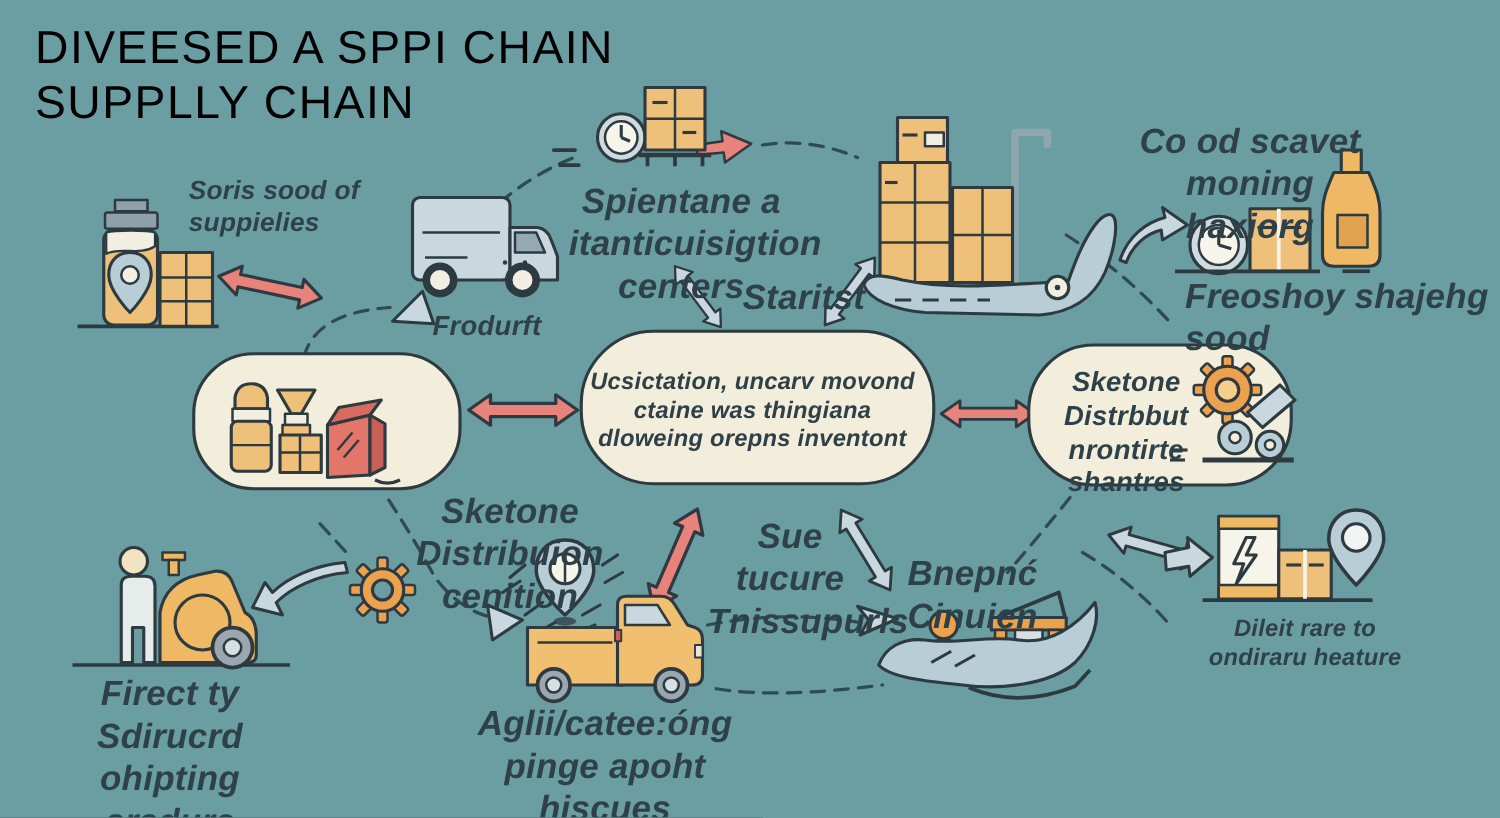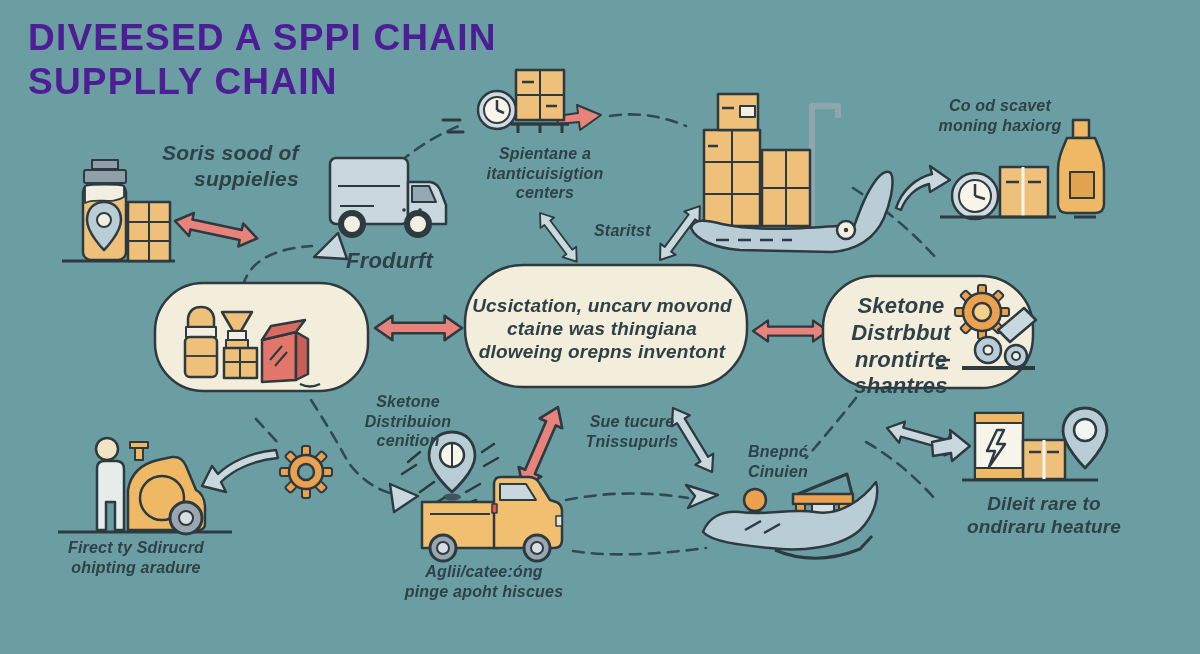--- a/index.html
+++ b/index.html
@@ -1,23 +1,23 @@
 <!DOCTYPE html>
 <html><head>
 <meta charset="utf-8">
 <style>
   html,body{margin:0;padding:0;background:#4c7c82;}
   .stage{position:relative;width:1200px;height:654px;background:#6B9EA3;overflow:hidden;
          font-family:"Liberation Sans", sans-serif;}
   .stage svg{position:absolute;left:0;top:0;}
-  .lbl{position:absolute;font-style:italic;font-weight:700;font-size:16px;line-height:1.22;
+  .lbl{position:absolute;font-style:italic;font-weight:700;font-size:28px;line-height:1.22;
        color:#2E4148;white-space:pre-line;letter-spacing:.2px;}
   .ctr{text-align:center;}
-  .title{position:absolute;left:28px;top:16px;font-weight:700;font-size:37px;line-height:1.18;
-         color:#4c1d95;letter-spacing:1.2px;white-space:pre-line;}
+  .title{position:absolute;left:28px;top:16px;font-weight:400;font-size:37px;line-height:1.18;
+         color:#000000;letter-spacing:1.2px;white-space:pre-line;}
   .s18{font-size:22px;} .s19{font-size:19px;} .s21{font-size:21px;} .s22{font-size:22px;}
 </style>
 </head>
 <body>
 
 <div class="stage">
 
 <svg width="1200" height="654" viewBox="0 0 1200 654">
   <defs>
     <path id="dbl" d="M0 0 L20 -14 L20 -6 L80 -6 L80 -14 L100 0 L80 14 L80 6 L20 6 L20 14 Z"></path>
@@ -259,29 +259,30 @@
     <line x1="1029" y1="452" x2="1041" y2="452" stroke="#2D3A40" stroke-width="2.5"></line>
     <line x1="1047" y1="452" x2="1059" y2="452" stroke="#2D3A40" stroke-width="2.5"></line>
     <path d="M1085,408 C1071,408 1063,419 1063,431 C1063,446 1085,468 1085,468 C1085,468 1107,446 1107,431 C1107,419 1099,408 1085,408 Z" fill="#B9CDD6" stroke="#2D3A40" stroke-width="2.8"></path>
     <circle cx="1085" cy="430" r="11" fill="#F2F4F2" stroke="#2D3A40" stroke-width="2.5"></circle>
   </g>
 </svg>
 
 <div class="title">DIVEESED A SPPI CHAIN
 SUPPLLY CHAIN</div>
 
-<div class="lbl s21" style="left:162px;top:140px;text-align:right;">Soris sood of
+<div class="lbl s21" style="left:151px;top:140px;">Soris sood of
 suppielies</div>
 <div class="lbl s22" style="left:346px;top:248px;">Frodurft</div>
 <div class="lbl ctr" style="left:455px;top:144px;width:180px;">Spientane a
 itanticuisigtion
 centers</div>
 <div class="lbl" style="left:594px;top:221px;">Staritst</div>
 <div class="lbl ctr" style="left:900px;top:96px;width:200px;">Co od scavet
 moning haxiorg</div>
+<div class="lbl" style="left:948px;top:220px;">Freoshoy shajehg sood</div>
 <div class="lbl ctr s19" style="left:466px;top:294px;width:272px;">Ucsictation, uncarv movond
 ctaine was thingiana
 dloweing orepns inventont</div>
 <div class="lbl ctr s18" style="left:836px;top:293px;width:130px;">Sketone
 Distrbbut
 nrontirte
 shantres</div>
 <div class="lbl ctr" style="left:332px;top:392px;width:152px;">Sketone
 Distribuion
 cenition</div>

